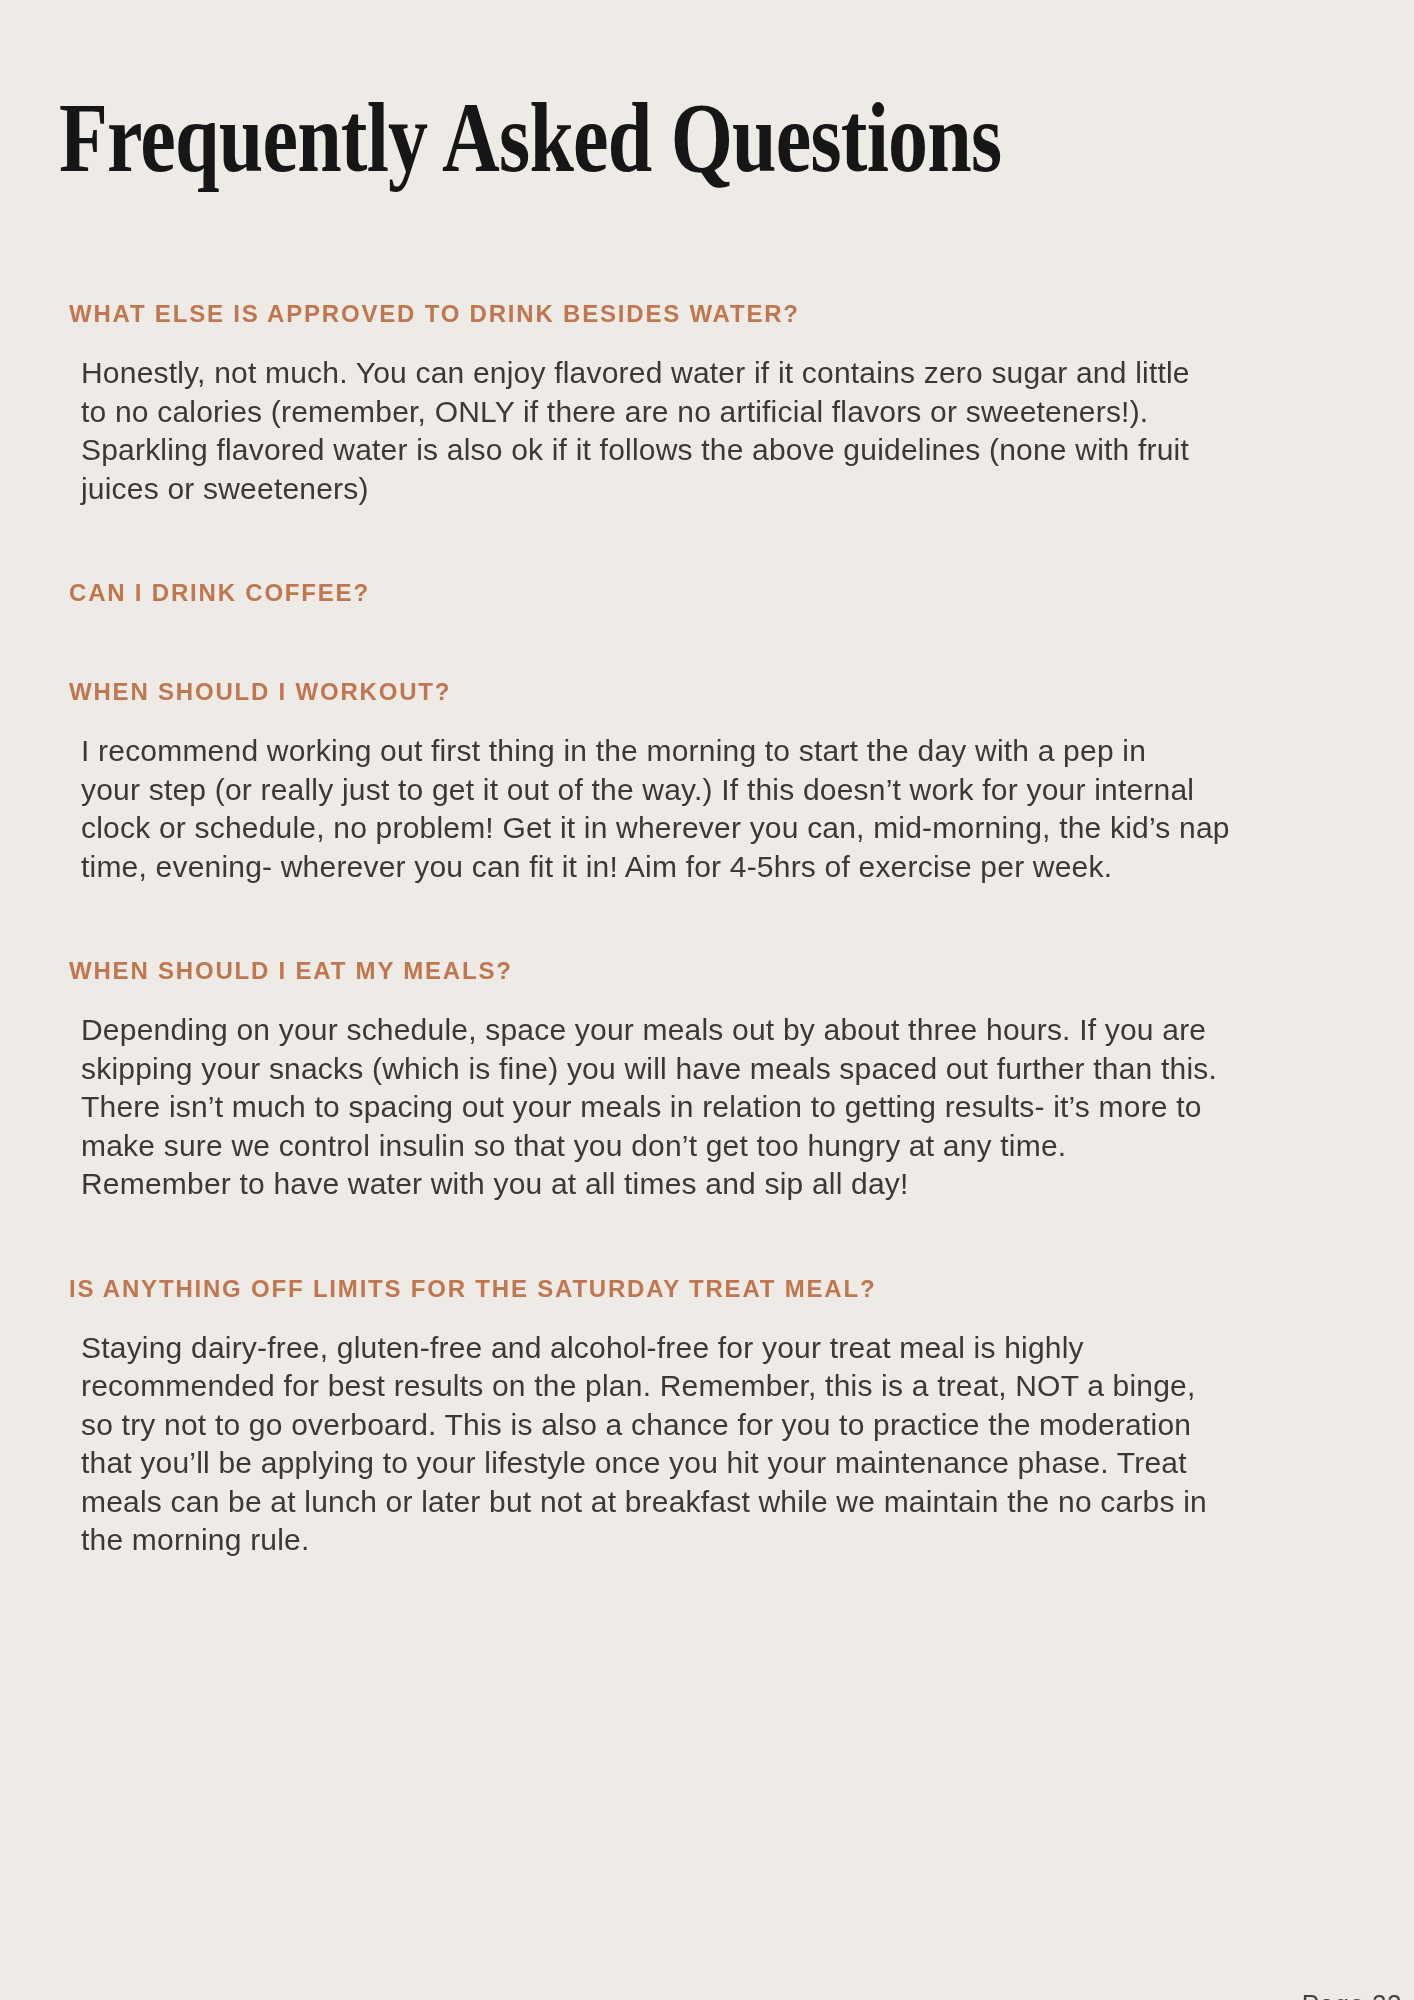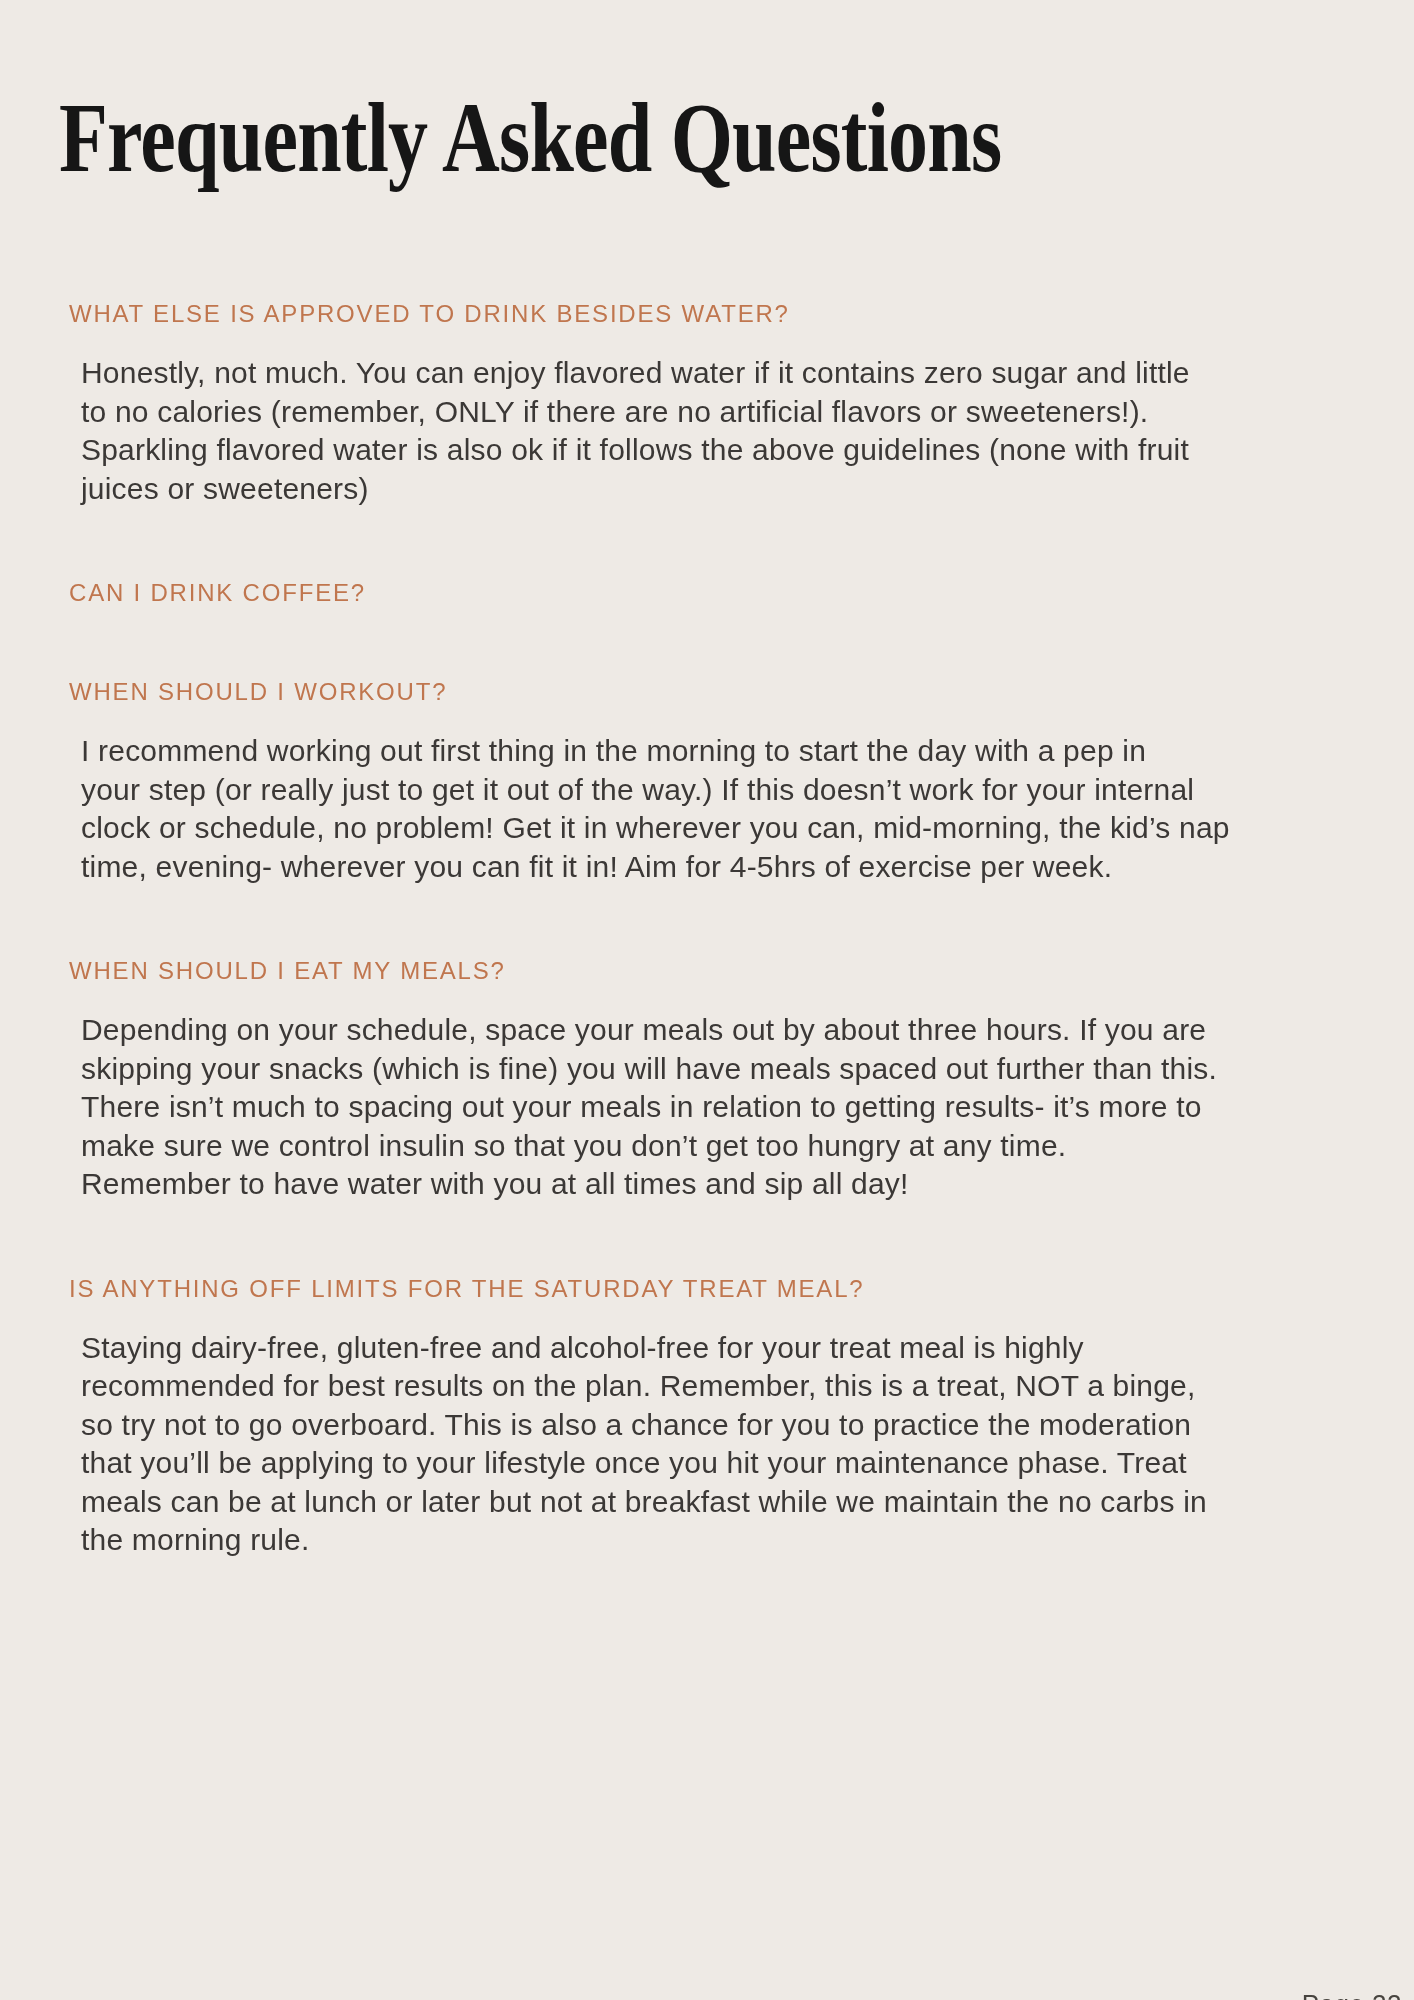--- a/index.html
+++ b/index.html
@@ -39,21 +39,21 @@
     transform: scaleX(0.80);
     transform-origin: left center;
     letter-spacing: -1px;
   }
   .faq-section {
     margin: 0 0 71px 0;
   }
   .section-heading {
     font-size: 24px;
     line-height: 28px;
-    font-weight: 400;
+    font-weight: 700;
     letter-spacing: 1.8px;
     color: var(--heading);
     margin: 0 0 26px 0;
     white-space: nowrap;
   }
   .section-body {
     font-size: 30px;
     line-height: 38.5px;
     font-weight: 400;
     color: var(--body-text);

